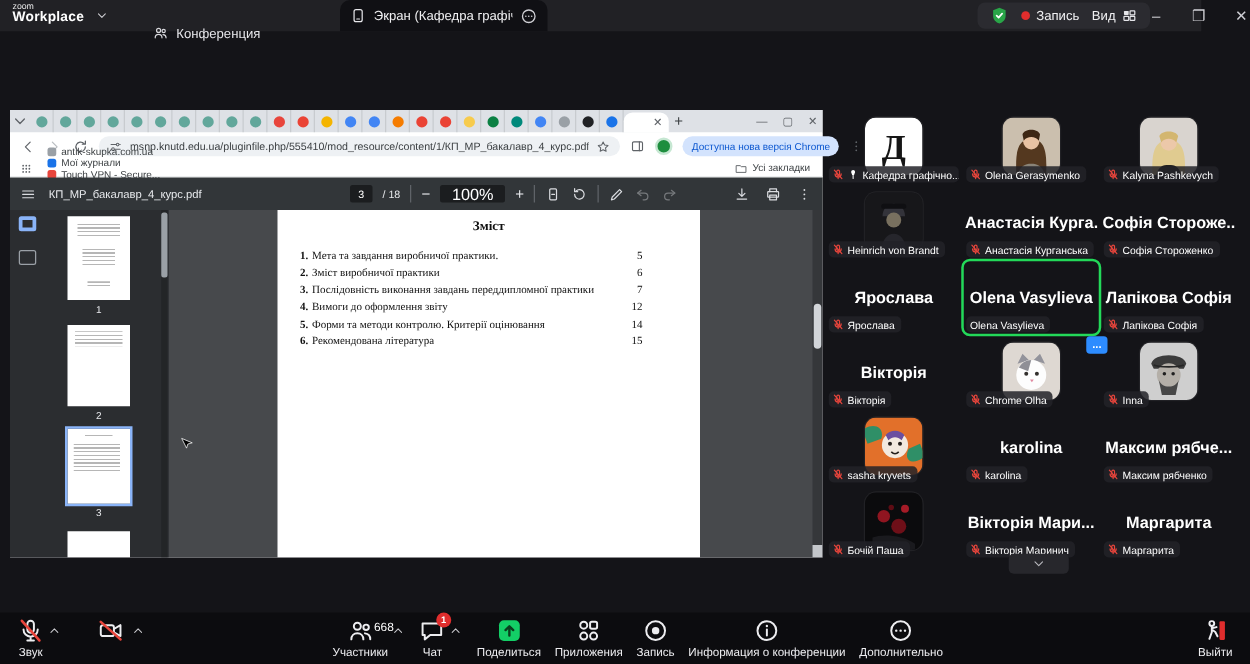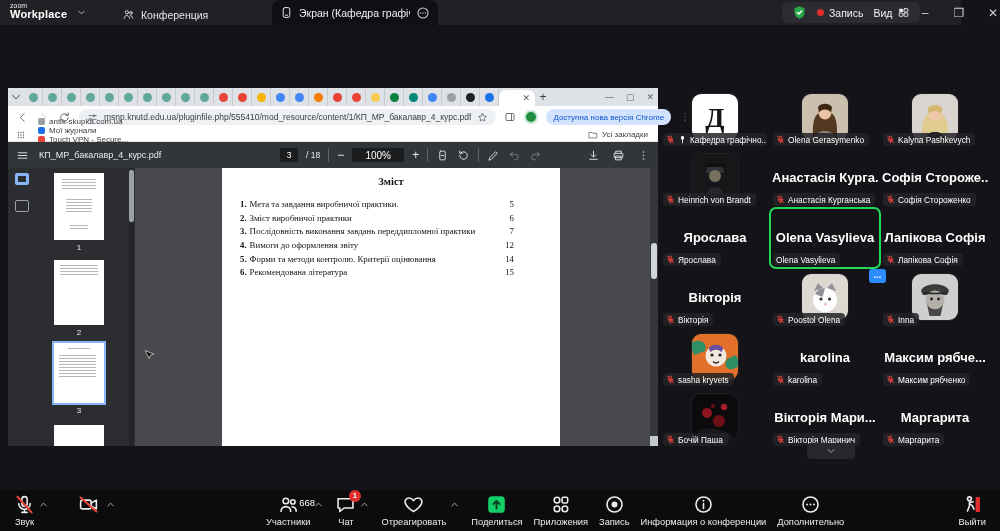--- a/index.html
+++ b/index.html
@@ -7,21 +7,21 @@
   .stage{position:relative;width:1000px;height:531px;background:#141418;overflow:hidden;
          font-family:"Liberation Sans",sans-serif;-webkit-font-smoothing:antialiased;}
   svg{display:block;}
 
   
   .titlebar{position:absolute;left:0;top:0;width:961px;height:25px;background:#212125;}
   .brand{position:absolute;left:10px;top:2px;color:#fff;line-height:1;}
   .brand .b1{font-size:7px;opacity:.9;}
   .brand .b2{font-size:11px;font-weight:bold;letter-spacing:.2px;}
   .brand-chev{position:absolute;left:76px;top:7px;width:11px;height:11px;color:#cfcfd4;}
-  .tab-meeting{position:absolute;left:122px;top:8px;display:flex;align-items:center;gap:6px;color:#e6e6ea;font-size:10.5px;}
+  .tab-meeting{position:absolute;left:122px;top:20px;display:flex;align-items:center;gap:6px;color:#e6e6ea;font-size:10.5px;}
   .tab-meeting .ic{width:13px;height:13px;color:#d6d6da;}
   .tab-screen{position:absolute;left:272px;top:0;height:25px;width:166px;background:#101014;
               border-radius:8px 8px 0 0;display:flex;align-items:center;gap:6px;padding:0 8px;color:#f0f0f2;font-size:10.5px;}
   .tab-screen .ic{width:13px;height:13px;color:#e8e8ec;flex:0 0 auto;}
   .tab-screen .lbl{white-space:nowrap;overflow:hidden;max-width:118px;}
   .tab-screen .menu{width:14px;height:14px;color:#cfcfd4;flex:0 0 auto;}
   .tb-right{position:absolute;left:782px;top:2px;height:21px;display:flex;align-items:center;gap:10px;
             background:#2b2b30;border-radius:6px;padding:0 10px;}
   .tb-right .shield{width:15px;height:15px;}
   .rec{display:flex;align-items:center;gap:5px;color:#f0f0f2;font-size:10.5px;}
@@ -60,21 +60,21 @@
 
   
   .pdfbar{position:absolute;left:0;top:54px;width:650px;height:26px;background:#323639;display:flex;align-items:center;color:#e8eaed;}
   .pdfbar .ic{width:13px;height:13px;color:#dadce0;flex:0 0 auto;cursor:pointer;}
   .pdfbar .ic.dis{color:#76797c;}
   .pdfname{font-size:9px;margin-left:10px;white-space:nowrap;}
   .pdf-center{position:absolute;left:272px;top:0;height:26px;display:flex;align-items:center;gap:8px;}
   .pgbox{width:18px;height:14px;background:#1b1d1f;border-radius:2px;color:#fff;font-size:8.5px;display:flex;align-items:center;justify-content:center;}
   .pgtotal{font-size:8.5px;color:#e8eaed;}
   .vdiv{width:1px;height:14px;background:#5f6368;}
-  .zoombox{width:52px;height:14px;background:#1b1d1f;border-radius:2px;color:#fff;font-size:10px;display:flex;align-items:center;justify-content:center;}
+  .zoombox{width:52px;height:14px;background:#1b1d1f;border-radius:2px;color:#fff;font-size:13px;display:flex;align-items:center;justify-content:center;}
   .pm{font-size:12px;color:#e8eaed;cursor:pointer;}
   .pdf-right{position:absolute;right:8px;top:0;height:26px;display:flex;align-items:center;gap:12px;}
   .pdfbody{position:absolute;left:0;top:80px;width:650px;height:278px;background:#47494c;overflow:hidden;}
   .sidebar{position:absolute;left:0;top:0;width:127px;height:278px;background:#2b2d30;}
   .sb-ic{position:absolute;left:7px;width:14px;height:12px;border-radius:2px;}
   .sb-ic.sel{background:#8ab4f8;}
   .sb-ic.sel i{display:block;margin:3px auto 0;width:8px;height:6px;background:#2b2d30;}
   .sb-ic.outl{border:1.5px solid #9aa0a6;}
   .thumb{position:absolute;left:46px;width:50px;background:#fff;}
   .thumb.sel{outline:2.5px solid #8ab4f8;}
@@ -699,21 +699,21 @@
           </svg>
         </div>
         <div class="pill">
           <span class="mic">
             <svg viewBox="0 0 24 24" width="100%" height="100%" fill="none" stroke="#E8453C" stroke-width="2.6" stroke-linecap="round">
               <rect x="9" y="3" width="6" height="11" rx="3"></rect>
               <path d="M5.5 11a6.5 6.5 0 0 0 13 0M12 17.5V21"></path>
               <line x1="4" y1="3" x2="20" y2="21"></line>
             </svg>
           </span>
-          <span>Poostol Olena</span>
+          <span>Chrome Olha</span>
         </div>
         <div class="morebtn">...</div>
       </div>
       <div class="tile" style="left: 220px; top: 180px;">
         <div class="pav">
           <svg viewBox="0 0 46 46" width="100%" height="100%">
             <rect width="46" height="46" fill="#cfcfcf"></rect>
             <path d="M9 17c2-9 26-9 28 0l-2 4H11z" fill="#3b3b3b"></path>
             <circle cx="23" cy="26" r="9.5" fill="#b4afa8"></circle>
             <path d="M15 30c2.5 7 13.5 7 16 0l-2.5 12h-11z" fill="#474747"></path>
@@ -898,33 +898,20 @@
             </svg>
           </span>
           <span class="tlabel">Чат</span>
           <span class="tbadge">1</span>
           <span class="tchev">
             <svg viewBox="0 0 24 24" width="100%" height="100%" fill="none" stroke="currentColor" stroke-width="1.8" stroke-linecap="round" stroke-linejoin="round">
               <path d="M6 15l6-6 6 6"></path>
             </svg>
           </span>
         </div>
-        <div class="tbtn" style="margin-right: 14px;">
-          <span class="ticon">
-            <svg viewBox="0 0 24 24" width="100%" height="100%" fill="none" stroke="currentColor" stroke-width="1.8" stroke-linecap="round" stroke-linejoin="round">
-              <path d="M12 20s-7.5-4.6-9.2-9C1.5 7.6 3.6 4.6 6.9 4.6c2.1 0 3.8 1.2 5.1 2.9 1.3-1.7 3-2.9 5.1-2.9 3.3 0 5.4 3 4.1 6.4-1.7 4.4-9.2 9-9.2 9z"></path>
-            </svg>
-          </span>
-          <span class="tlabel">Отреагировать</span>
-          <span class="tchev">
-            <svg viewBox="0 0 24 24" width="100%" height="100%" fill="none" stroke="currentColor" stroke-width="1.8" stroke-linecap="round" stroke-linejoin="round">
-              <path d="M6 15l6-6 6 6"></path>
-            </svg>
-          </span>
-        </div>
         <div class="tbtn">
           <span class="ticon">
             <svg viewBox="0 0 24 24" width="100%" height="100%" fill="none" stroke="currentColor" stroke-width="1.8" stroke-linecap="round" stroke-linejoin="round">
               <rect x="2.5" y="2.5" width="19" height="19" rx="4.5" fill="#13CE66" stroke="none"></rect>
               <path d="M12 16.5v-8M8.5 11.5 12 8l3.5 3.5" stroke="#0b3d1e" stroke-width="2.2"></path>
             </svg>
           </span>
           <span class="tlabel">Поделиться</span>
         </div>
         <div class="tbtn">

